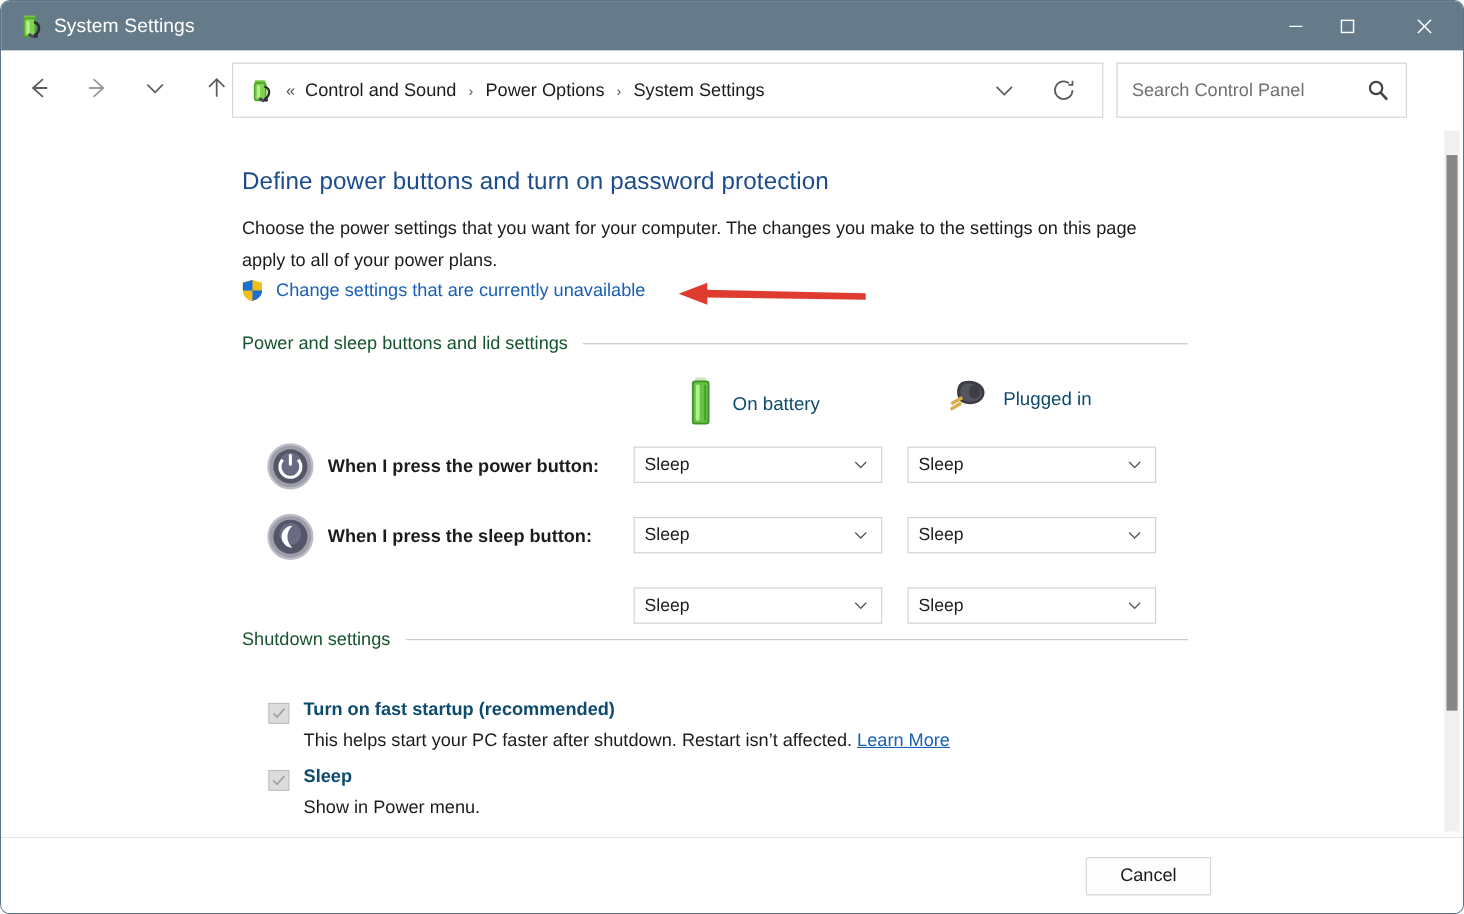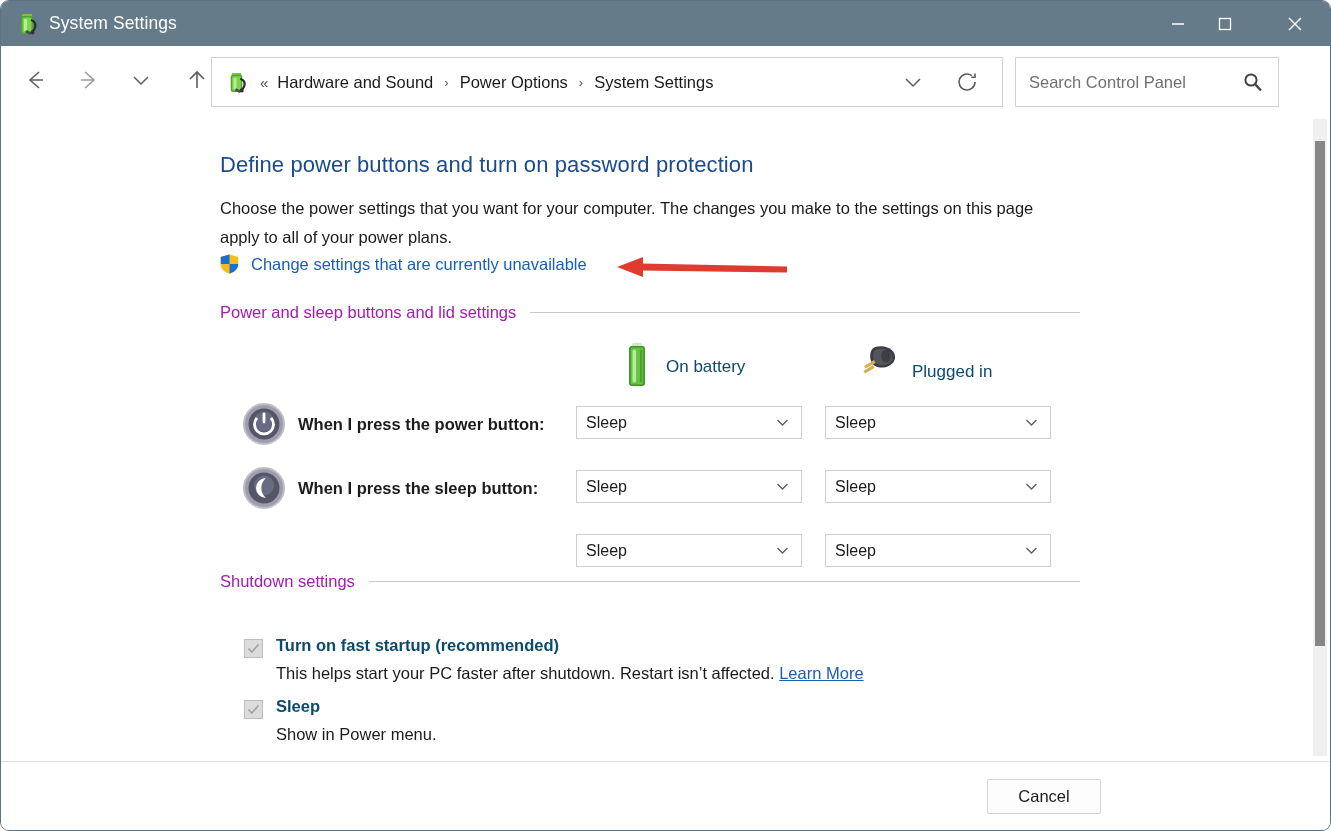--- a/index.html
+++ b/index.html
@@ -129,30 +129,30 @@
   #uac-link {
     font-size: 16.5px; color: #1a5fb4; cursor: pointer; white-space: nowrap;
   }
   #red-arrow { position: absolute; left: 614px; top: 140px; }
 
   
   .section-head {
     position: absolute; left: 219px;
     display: flex; align-items: center; width: 860px;
   }
-  .section-head .sh-label { font-size: 16.5px; color: #a21caf; white-space: nowrap; }
+  .section-head .sh-label { font-size: 16.5px; color: #14532d; white-space: nowrap; }
   .section-head .sh-rule {
     flex: 1; height: 1px; background: #c8c8c8; margin-left: 14px;
   }
   #sec-power { top: 189px; }
   #sec-shutdown { top: 458px; text-align: right; }
 
   
   #col-battery { position: absolute; left: 620px; top: 228px; display: flex; align-items: center; }
-  #col-plugged { position: absolute; left: 858px; top: 228px; display: flex; align-items: flex-end; }
+  #col-plugged { position: absolute; left: 858px; top: 228px; display: flex; align-items: center; }
   .col-label { font-size: 17px; color: #0c4a6e; margin-left: 13px; }
 
   
   .prow { position: absolute; left: 241px; display: flex; align-items: center; height: 50px; }
   #row-power { top: 285px; }
   #row-sleep { top: 349px; }
   #row-lid   { top: 413px; }
   .prow .ricon { width: 44px; height: 44px; position: relative; flex: none; }
   .prow .rlabel { font-size: 16.5px; color: #1b1b1b; margin-left: 12px; white-space: nowrap; font-weight: bold; }
 
@@ -283,21 +283,21 @@
         <rect x="8" y="3" width="10" height="3" rx="1" fill="#79c24a"></rect>
         <rect x="7" y="5" width="12" height="18" rx="2.5" fill="#4ea52a"></rect>
         <rect x="8.5" y="6.5" width="9" height="15" rx="1.5" fill="#7fd34e"></rect>
         <rect x="10" y="8" width="3" height="12" rx="1" fill="#b6ef8c"></rect>
         <path d="M17 9 q6 2 4 8 q-1 3 -4 4" stroke="#2b2b2b" stroke-width="2.2" fill="none"></path>
         <path d="M13 19 l5 3 l-2 2 l-5 -3 z" fill="#4a4a5a"></path>
         <circle cx="18.5" cy="21.5" r="2" fill="#30303c"></circle>
       </svg>
     </div>
     <span class="crumb-sep-dbl">«</span>
-    <span class="crumb">Hardware and Sound</span>
+    <span class="crumb">Control and Sound</span>
     <span class="crumb-sep">›</span>
     <span class="crumb">Power Options</span>
     <span class="crumb-sep">›</span>
     <span class="crumb">System Settings</span>
 
     <div id="crumb-drop">
       <svg width="22" height="22" viewBox="0 0 22 22">
           <path d="M4 8 L11 15 L18 8" fill="none" stroke="#5c5c5c" stroke-width="1.5"></path>
         </svg>
     </div>

